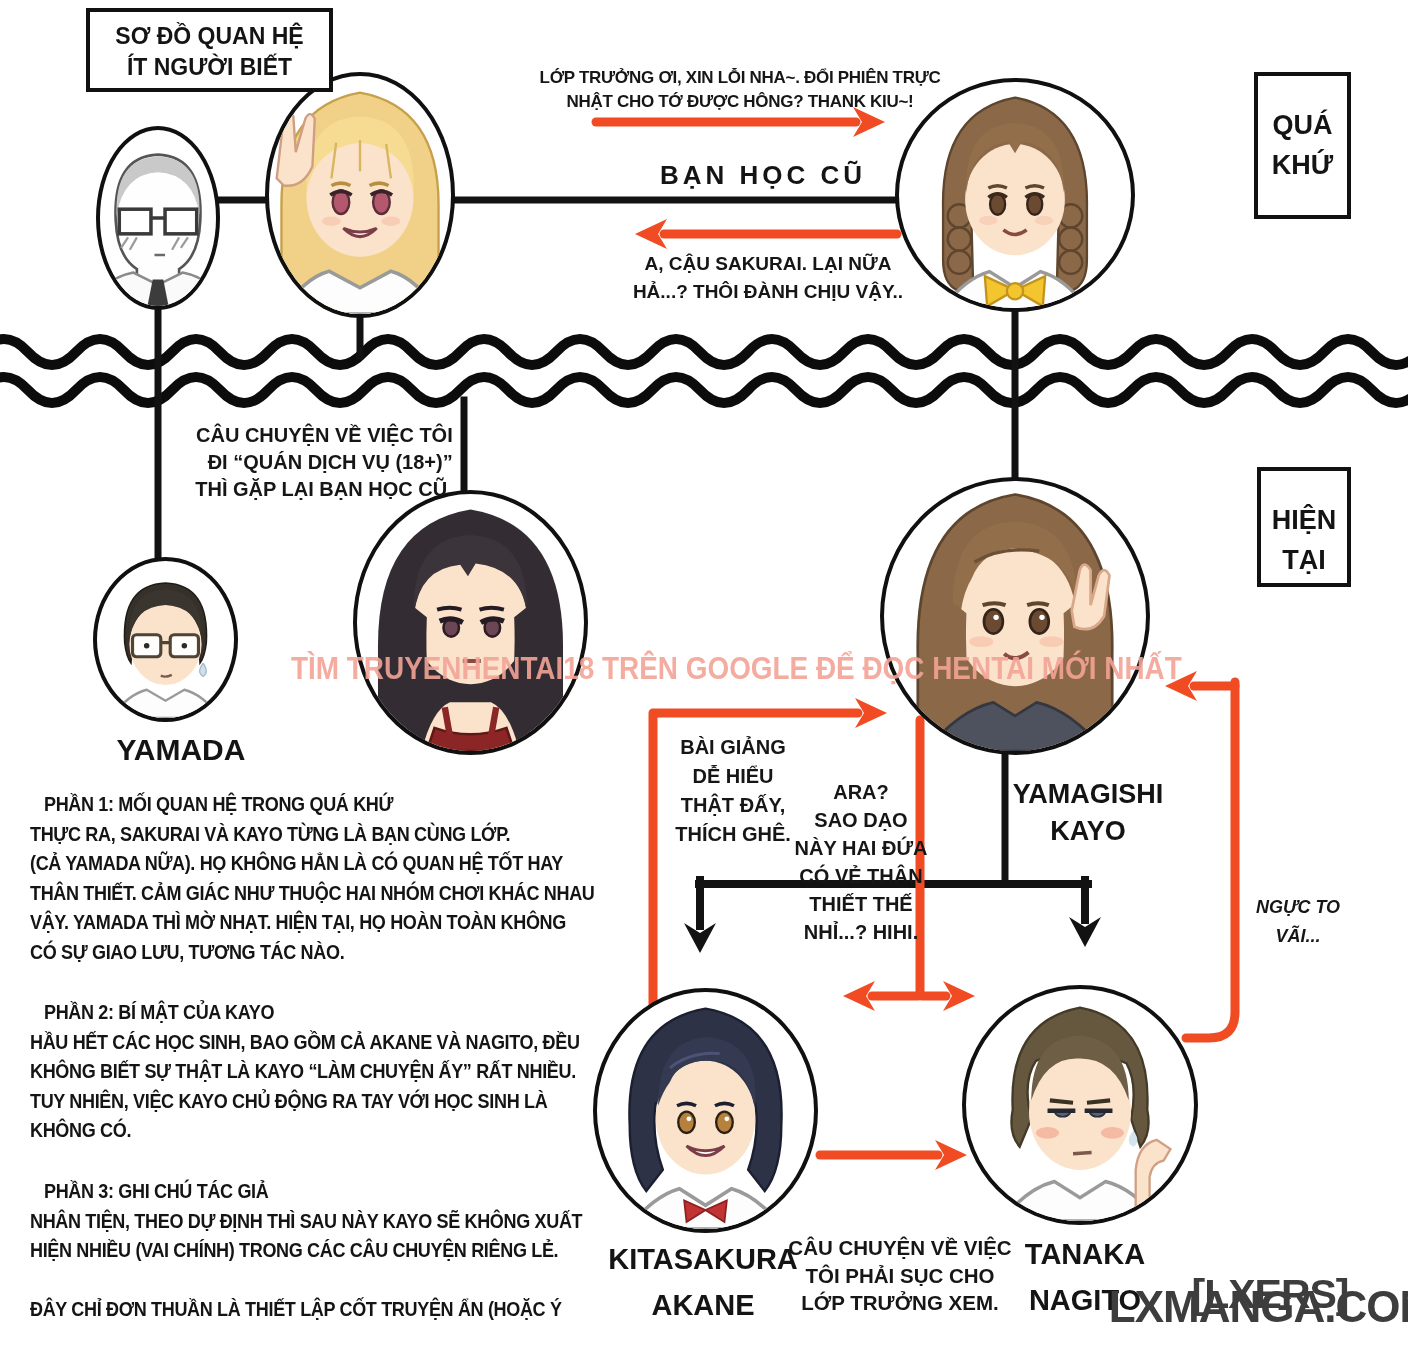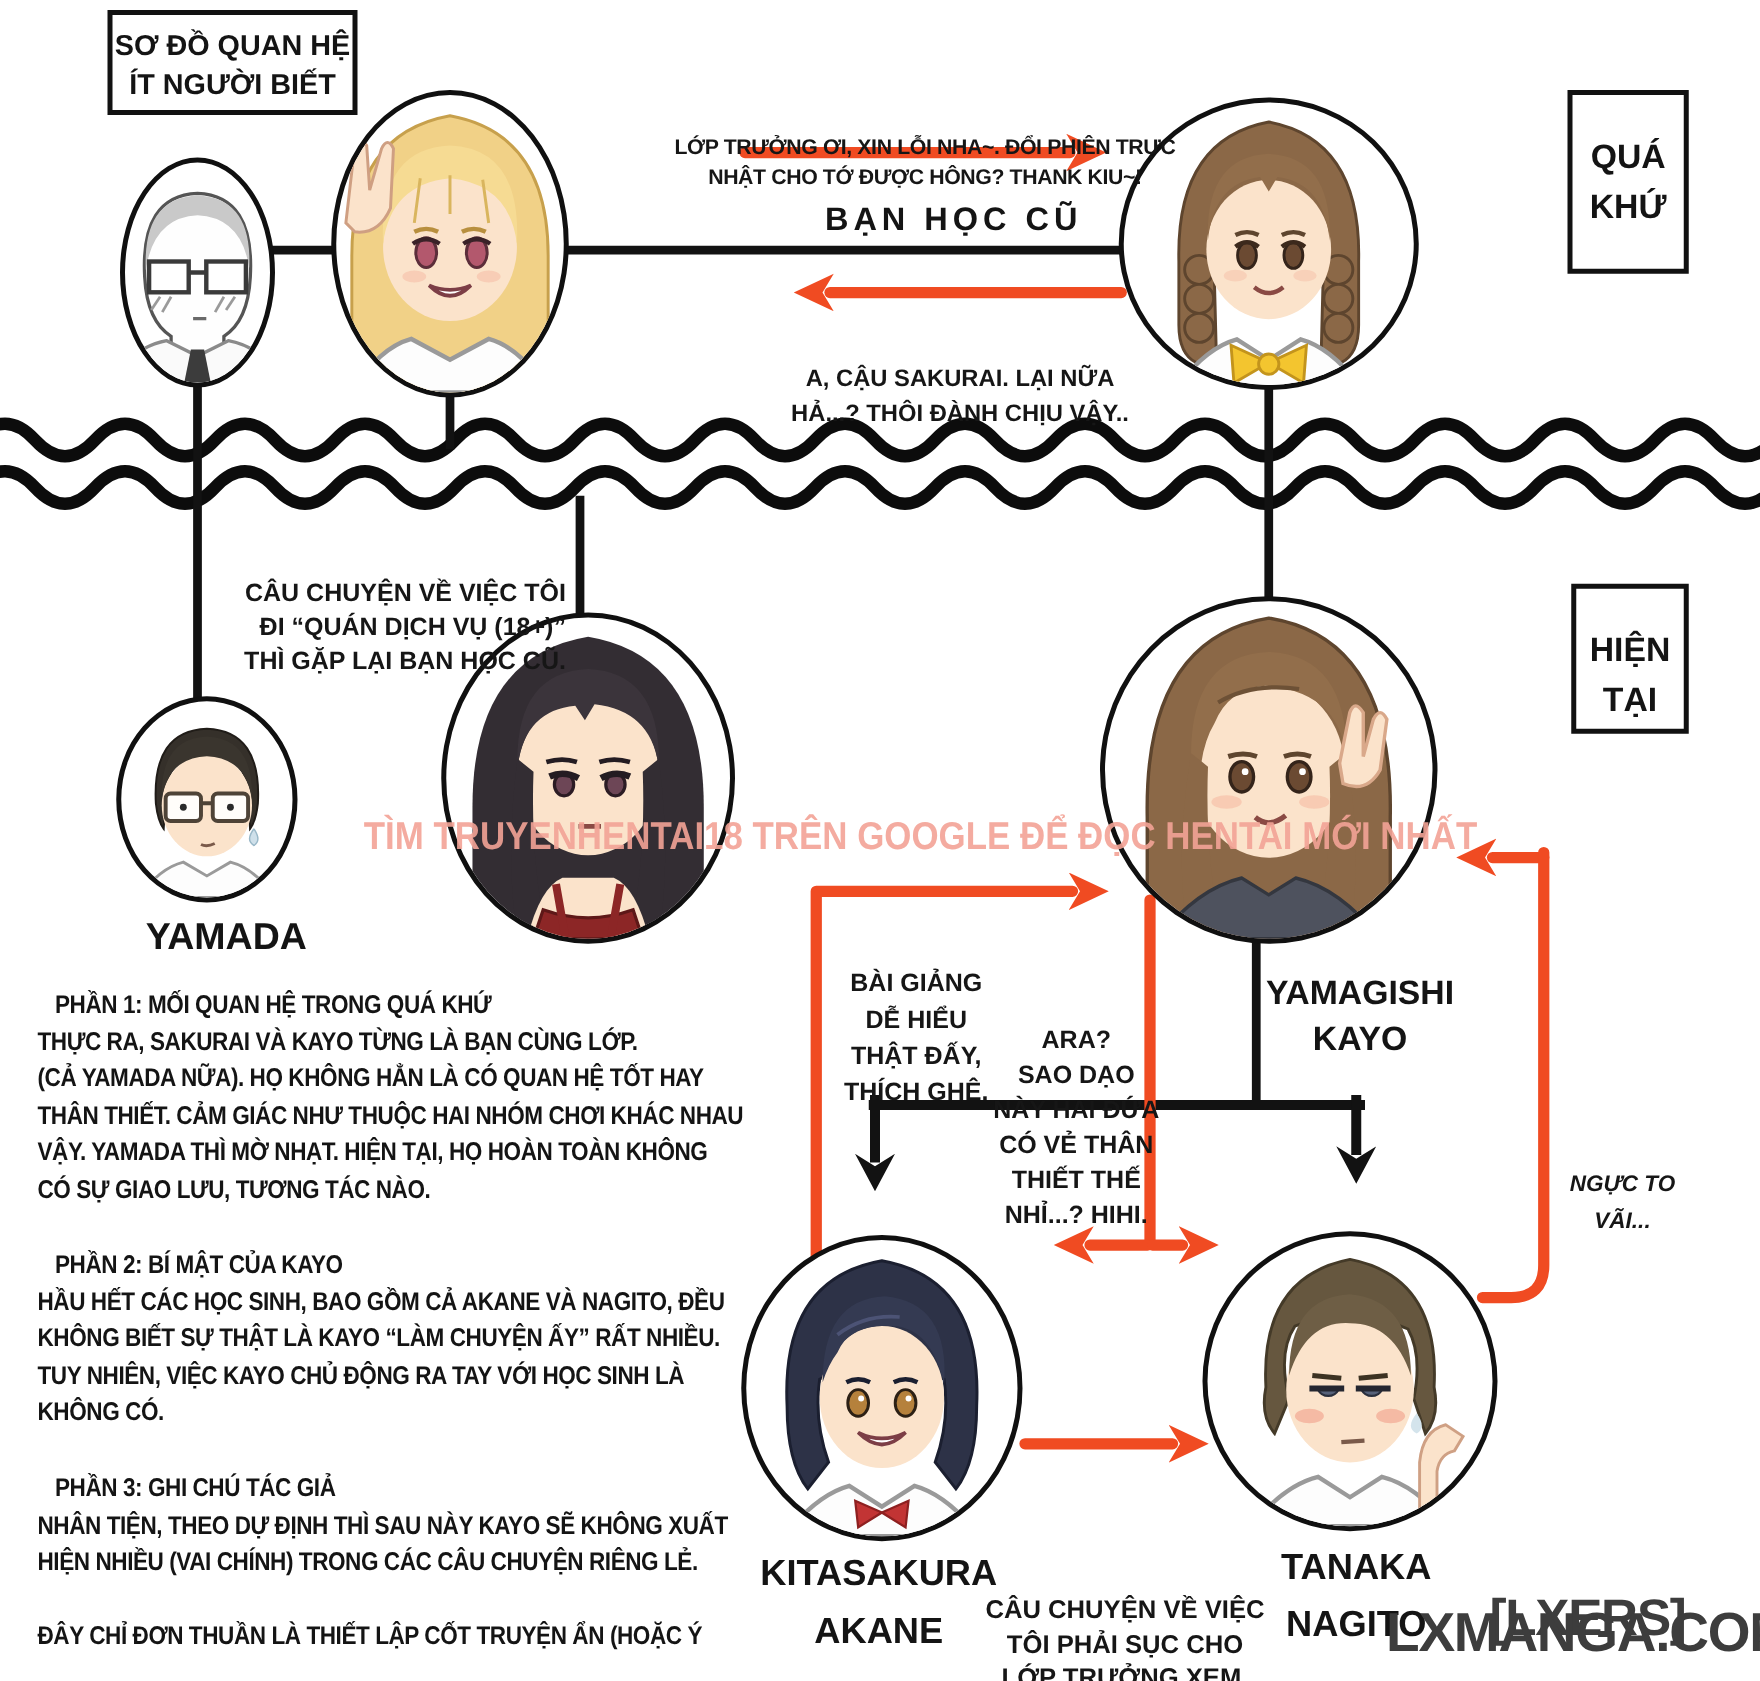--- a/index.html
+++ b/index.html
@@ -9,21 +9,21 @@
     font-weight:700;color:#141414;
   }
   #stage *{box-sizing:border-box;}
   .abs{position:absolute;}
   .ctr{transform:translateX(-50%);text-align:center;}
   .ml{white-space:pre;}
   .box{border:4px solid #111;background:#fff;text-align:center;}
   .portrait{position:absolute;border:4px solid #101010;border-radius:50%;background:#fff;overflow:hidden;}
   .portrait svg{width:100%;height:100%;display:block;}
   #lines{position:absolute;left:0;top:0;pointer-events:none;}
-  .speech{color:#161616;margin-top:40px;}
+  .speech{color:#161616;}
   .notes{font-size:20.5px;line-height:29.5px;letter-spacing:-0.4px;transform:scaleX(.88);transform-origin:0 0;}
   .wm-pink{color:#f3a396;font-size:31px;letter-spacing:0;white-space:nowrap;
     transform:scaleX(.9);transform-origin:0 0;opacity:.9;}
   .wm-dark{color:#3d3d3d;letter-spacing:-1px;}
 </style>
 </head>
 <body>
 
 <div id="stage">
 
@@ -236,21 +236,21 @@
           <ellipse cx="72" cy="124" rx="10" ry="5"></ellipse>
           <ellipse cx="128" cy="124" rx="10" ry="5"></ellipse>
         </g>
       <path d="M94 142 L110 141" stroke="#7a5a4a" stroke-width="3"></path>
       <path d="M146 122 q7 10 0 14 q-8 -4 0 -14" fill="#d4e4ec"></path>
       <path d="M32 200 Q54 172 78 166 L100 180 L122 166 Q146 172 168 200 Z" fill="#fdfdfd" stroke="#9a9a9a" stroke-width="3"></path>
       <path d="M148 200 L148 156 Q150 134 166 130 L178 138 L172 148 Q162 150 160 162 L160 200 Z" fill="#fbe3cb" stroke="#cfa084" stroke-width="2"></path>
     </svg>
   </div>
 
-  <div class="abs box ml" style="left:86px;top:8px;width:200px;height:84px;padding-top:9px;font-size:23px;line-height:31px;">SƠ ĐỒ QUAN HỆ
+  <div class="abs box ml" style="left:86px;top:8px;width:247px;height:84px;padding-top:9px;font-size:23px;line-height:31px;">SƠ ĐỒ QUAN HỆ
 ÍT NGƯỜI BIẾT</div>
   <div class="abs box ml" style="left:1254px;top:72px;width:97px;height:147px;padding-top:29px;font-size:27px;line-height:40px;">QUÁ
 KHỨ</div>
   <div class="abs box ml" style="left:1257px;top:467px;width:94px;height:120px;padding-top:29px;font-size:27px;line-height:40px;">HIỆN
 TẠI</div>
 
   <div class="abs ctr ml speech" style="left:740px;top:66px;font-size:17px;line-height:24px;letter-spacing:-0.3px;">LỚP TRƯỞNG ƠI, XIN LỖI NHA~. ĐỔI PHIÊN TRỰC
 NHẬT CHO TỚ ĐƯỢC HÔNG? THANK KIU~!</div>
   <div class="abs ctr" style="left:763px;top:160px;font-size:26px;letter-spacing:4px;">BẠN HỌC CŨ</div>
   <div class="abs ctr ml speech" style="left:768px;top:250px;font-size:19px;line-height:28px;">A, CẬU SAKURAI. LẠI NỮA

